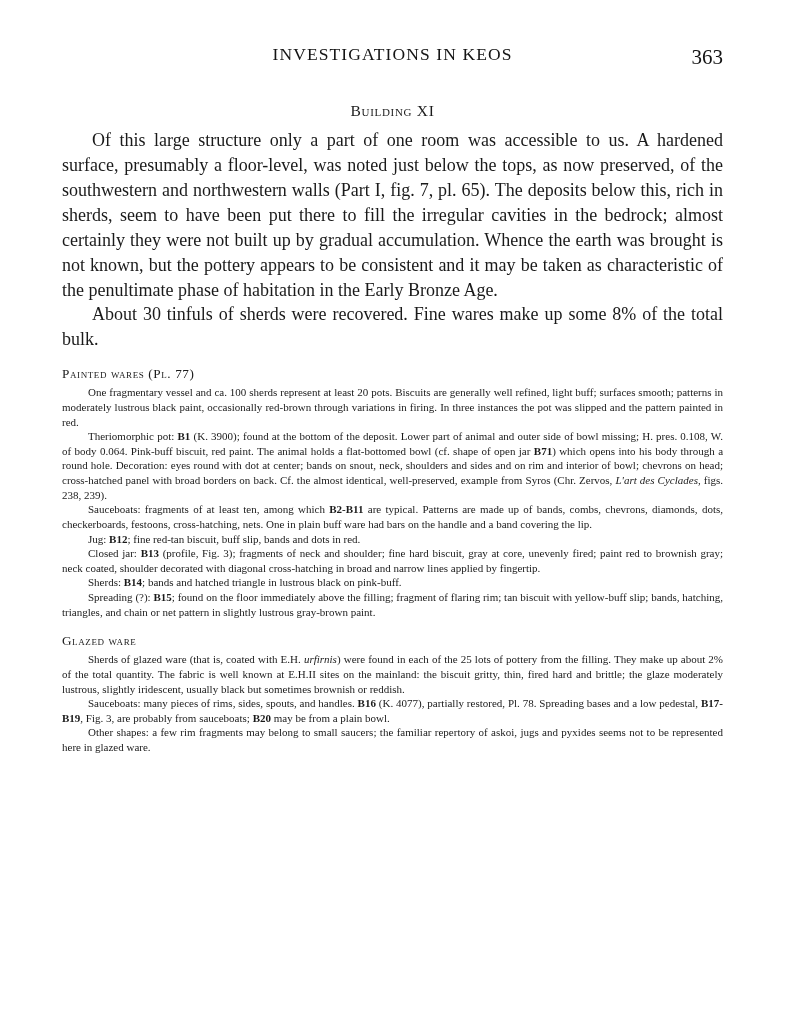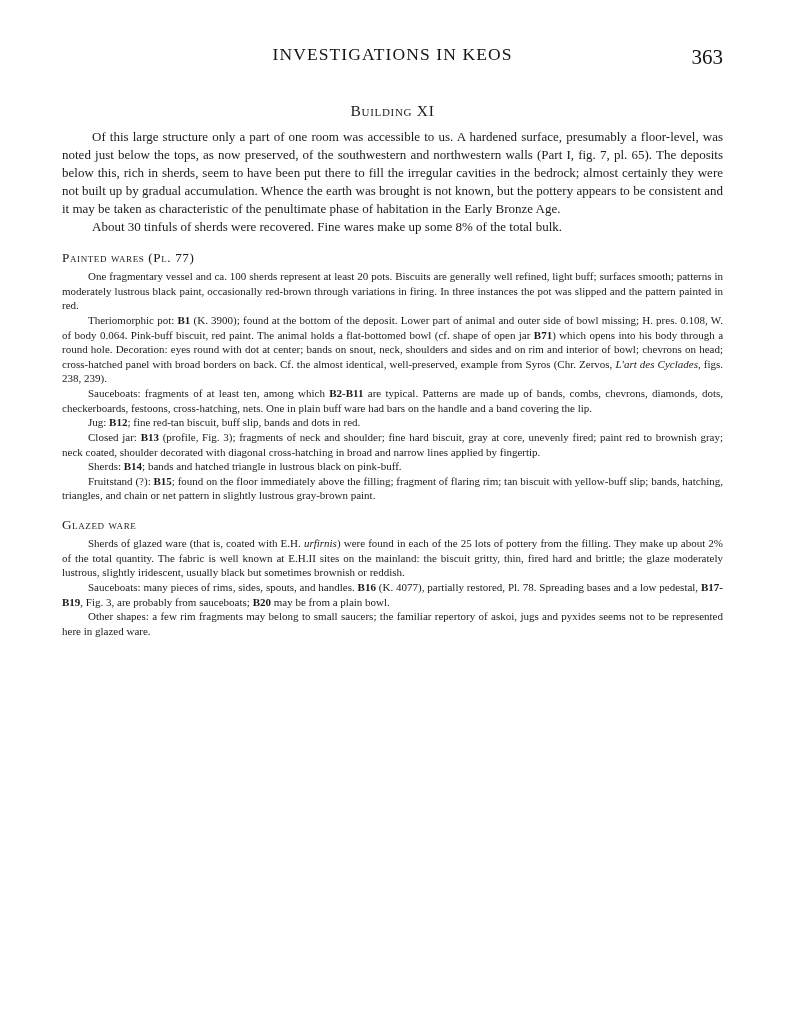--- a/index.html
+++ b/index.html
@@ -46,21 +46,21 @@
     text-align: center;
     font-size: 15.5px;
     font-variant: small-caps;
     letter-spacing: 0.7px;
     margin: 24px 0 8px 0;
   }
   p {
     margin: 0;
     text-align: justify;
     text-justify: inter-word;
-    font-size: 13px;
+    font-size: 18px;
     line-height: 1.385;
     hyphens: none;
   }
   p.indent {
     text-indent: 30px;
   }
   .subhead {
     font-size: 13.2px;
     font-variant: small-caps;
     letter-spacing: 0.6px;
@@ -101,21 +101,21 @@
     <p class="indent"><span>Theriomorphic pot: </span><b>B1</b><span> (K. 3900); found at the bottom of the deposit.  Lower part of animal and outer side of bowl missing; H. pres. 0.108, W. of body 0.064.  Pink-buff biscuit, red paint.  The animal holds a flat-bottomed bowl (cf. shape of open jar </span><b>B71</b><span>) which opens into his body through a round hole.  Decoration: eyes round with dot at center; bands on snout, neck, shoulders and sides and on rim and interior of bowl; chevrons on head; cross-hatched panel with broad borders on back.  Cf. the almost identical, well-preserved, example from Syros (Chr. Zervos, </span><i>L'art des Cyclades</i><span>, figs. 238, 239).</span></p>
 
     <p class="indent"><span>Sauceboats: fragments of at least ten, among which </span><b>B2-B11</b><span> are typical.  Patterns are made up of bands, combs, chevrons, diamonds, dots, checkerboards, festoons, cross-hatching, nets.  One in plain buff ware had bars on the handle and a band covering the lip.</span></p>
 
     <p class="indent"><span>Jug: </span><b>B12</b><span>; fine red-tan biscuit, buff slip, bands and dots in red.</span></p>
 
     <p class="indent"><span>Closed jar: </span><b>B13</b><span> (profile, Fig. 3); fragments of neck and shoulder; fine hard biscuit, gray at core, unevenly fired; paint red to brownish gray; neck coated, shoulder decorated with diagonal cross-hatching in broad and narrow lines applied by fingertip.</span></p>
 
     <p class="indent"><span>Sherds: </span><b>B14</b><span>; bands and hatched triangle in lustrous black on pink-buff.</span></p>
 
-    <p class="indent"><span>Fruitstand (?): </span><b>B15</b><span>; found on the floor immediately above the filling; fragment of flaring rim; tan biscuit with yellow-buff slip; bands, hatching, triangles, and chain or net pattern in slightly lustrous gray-brown paint.</span></p>
+    <p class="indent"><span>Spreading (?): </span><b>B15</b><span>; found on the floor immediately above the filling; fragment of flaring rim; tan biscuit with yellow-buff slip; bands, hatching, triangles, and chain or net pattern in slightly lustrous gray-brown paint.</span></p>
   </div>
 
   <div class="subhead">Glazed ware</div>
 
   <div class="small-block">
     <p class="indent"><span>Sherds of glazed ware (that is, coated with E.H. </span><i>urfirnis</i><span>) were found in each of the 25 lots of pottery from the filling.  They make up about 2% of the total quantity.  The fabric is well known at E.H.II sites on the mainland: the biscuit gritty, thin, fired hard and brittle; the glaze moderately lustrous, slightly iridescent, usually black but sometimes brownish or reddish.</span></p>
 
     <p class="indent"><span>Sauceboats: many pieces of rims, sides, spouts, and handles.  </span><b>B16</b><span> (K. 4077), partially restored, Pl. 78.  Spreading bases and a low pedestal, </span><b>B17-B19</b><span>, Fig. 3, are probably from sauceboats; </span><b>B20</b><span> may be from a plain bowl.</span></p>
 
     <p class="indent">Other shapes: a few rim fragments may belong to small saucers; the familiar repertory of askoi, jugs and pyxides seems not to be represented here in glazed ware.</p>

